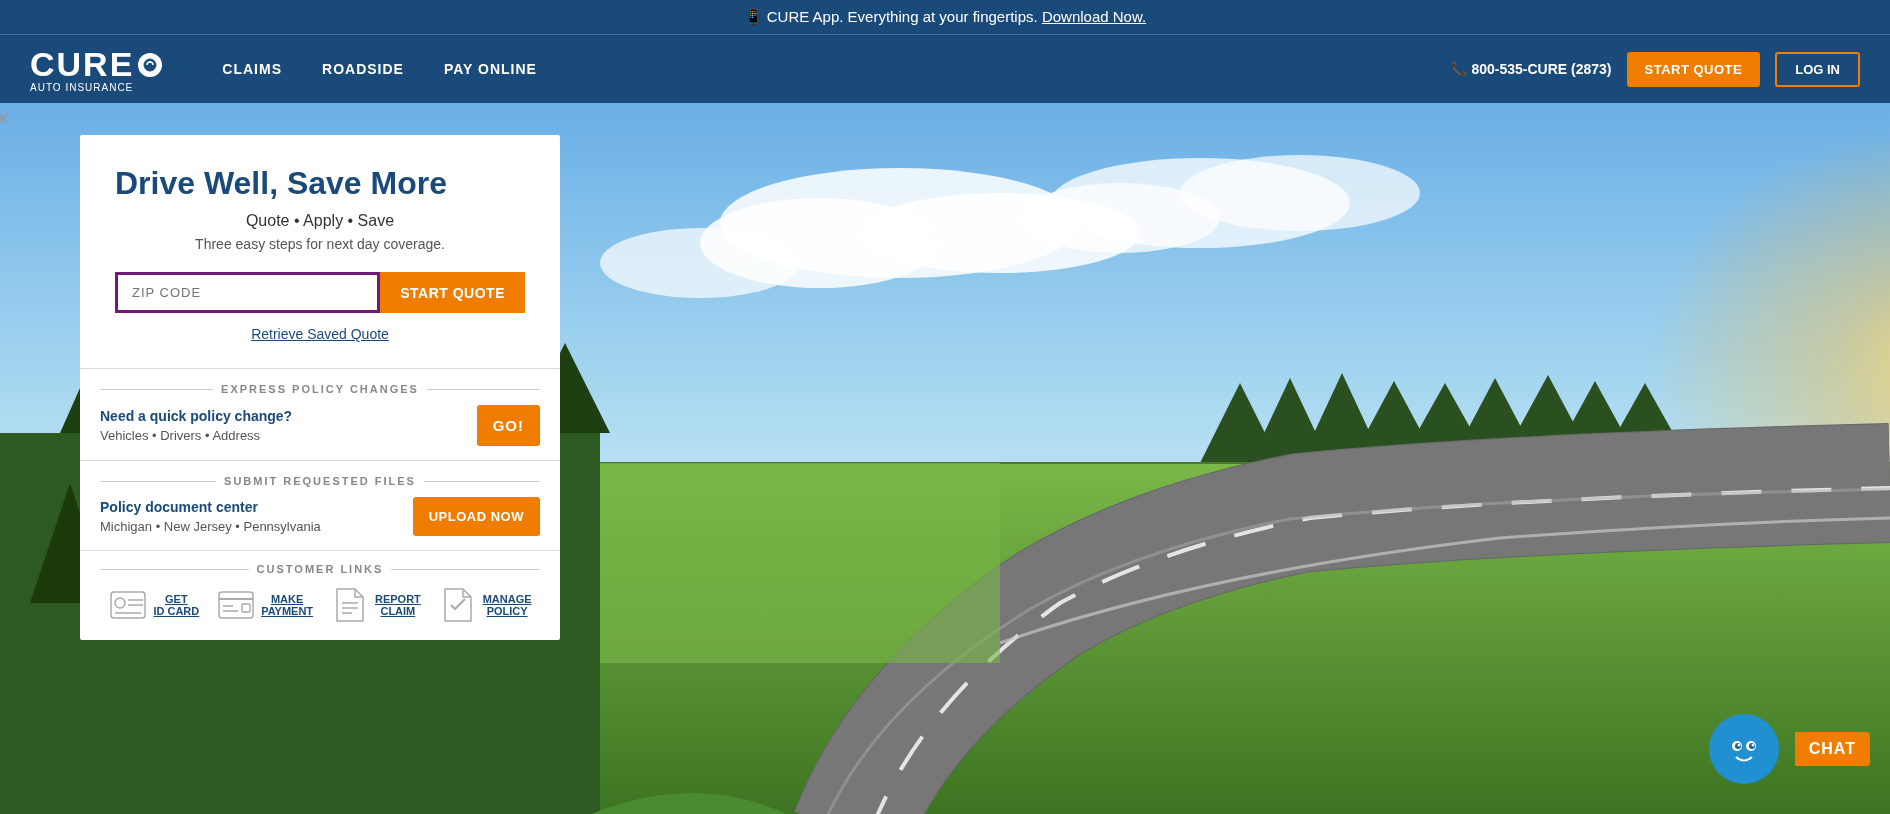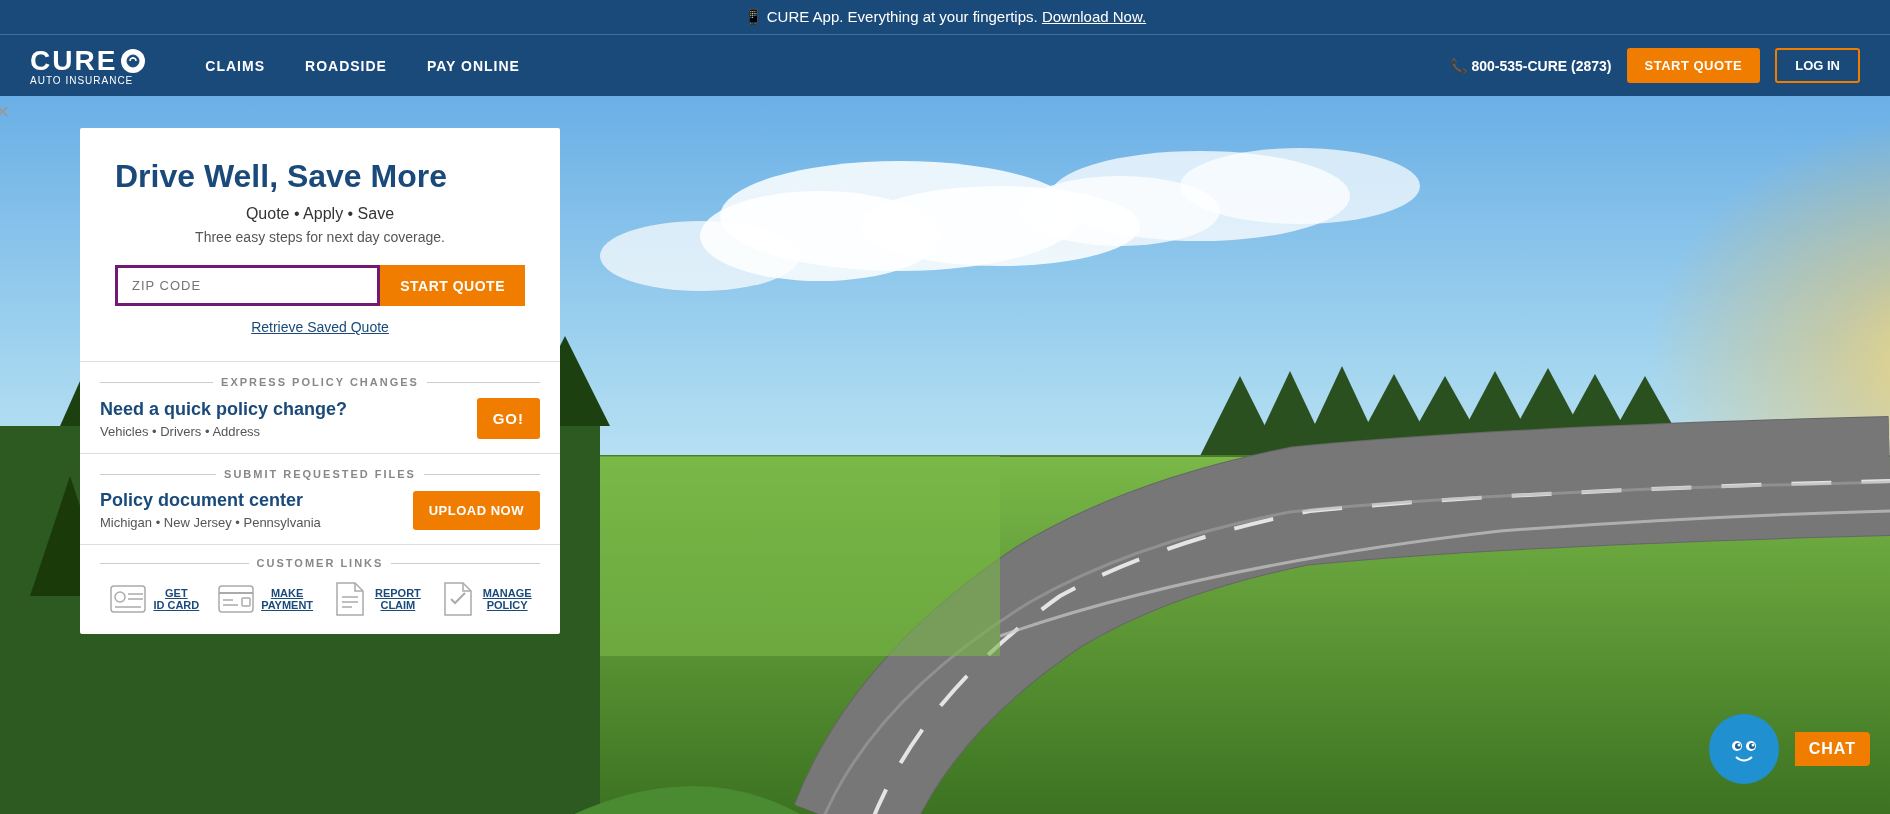--- a/index.html
+++ b/index.html
@@ -23,21 +23,21 @@
       padding: 10px 30px;
       border-top: 1px solid rgba(255,255,255,0.2);
     }
     .logo-area {
       display: flex;
       flex-direction: column;
       color: white;
       margin-right: 60px;
     }
     .logo-cure {
-      font-size: 28px;
+      font-size: 34px;
       font-weight: bold;
       letter-spacing: 2px;
       display: flex;
       align-items: center;
       gap: 4px;
     }
     .logo-cure-icon {
       width: 24px;
       height: 24px;
       background: white;
@@ -191,21 +191,21 @@
       flex: 1;
       height: 1px;
       background: #ccc;
     }
     .section-inner {
       display: flex;
       align-items: center;
       justify-content: space-between;
     }
     .section-text h3 {
-      font-size: 18px;
+      font-size: 14px;
       color: #1a4a7a;
       font-weight: bold;
       margin-bottom: 4px;
     }
     .section-text p {
       font-size: 13px;
       color: #555;
     }
     .btn-go {
       background-color: #f07c00;

